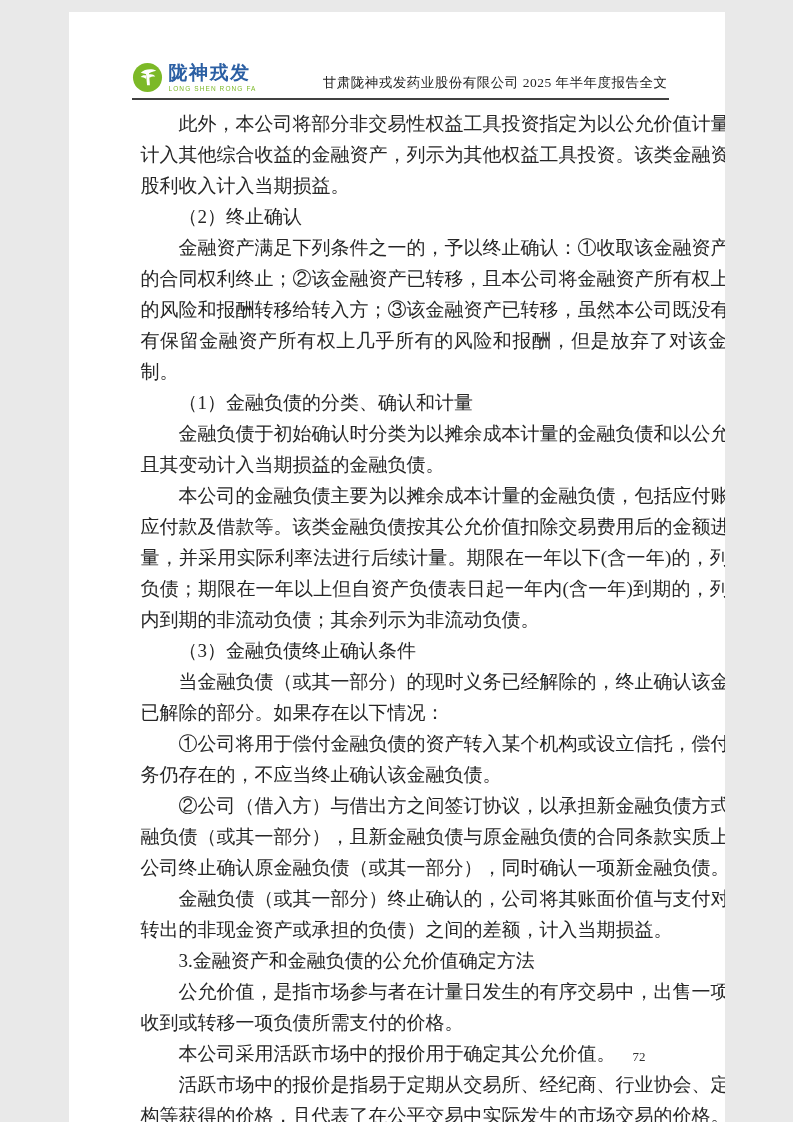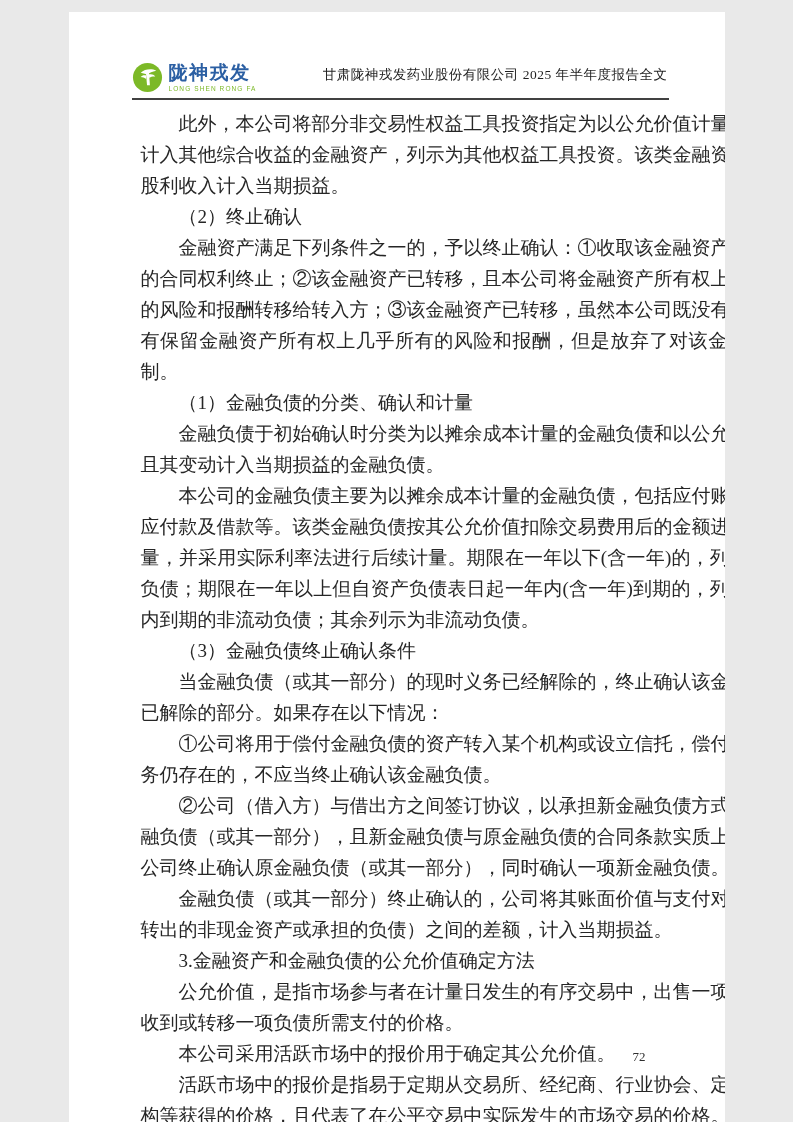--- a/index.html
+++ b/index.html
@@ -35,21 +35,21 @@
   }
   .logo-en {
     font-family: "Liberation Sans", "DejaVu Sans", sans-serif;
     font-size: 6.5px;
     letter-spacing: 1.1px;
     color: #7cb927;
     margin-top: 2px;
   }
   .header-title {
     position: absolute;
-    top: 54px;
+    top: 62px;
     right: 57px;
     font-size: 13.5px;
     color: #1f1f1f;
     letter-spacing: 0.5px;
     white-space: nowrap;
   }
   .divider {
     position: absolute;
     left: 63px;
     right: 56px;

